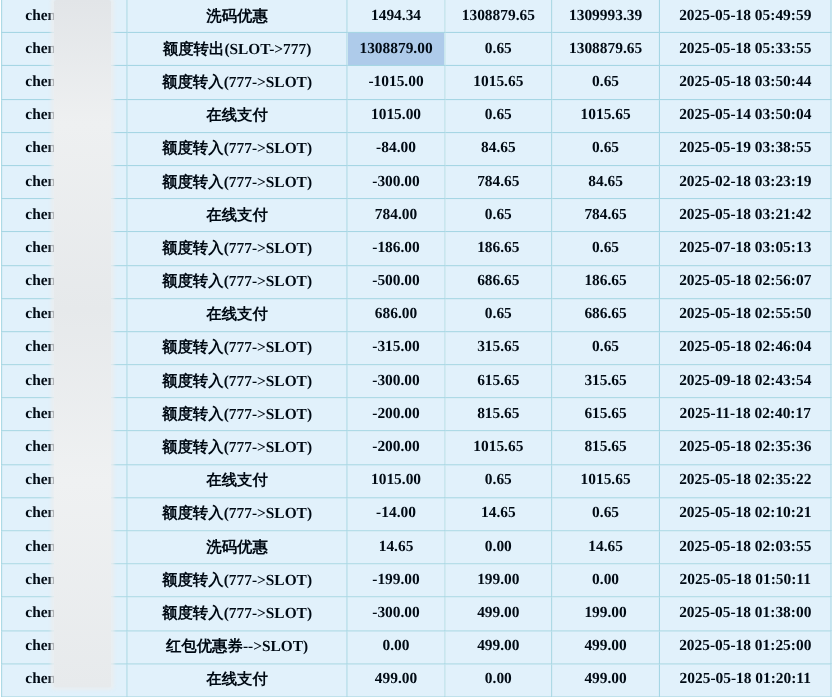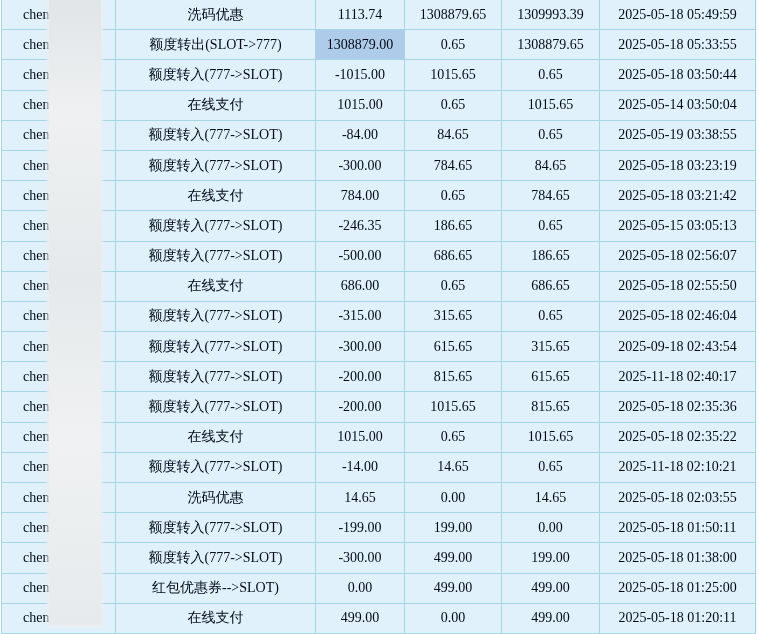--- a/index.html
+++ b/index.html
@@ -17,20 +17,21 @@
   }
   .viewport{
     position:relative;width:758px;height:634px;overflow:hidden;
   }
   table.tx-table{
     border-collapse:collapse;
     table-layout:fixed;
     position:absolute;
     left:1px;top:-1px;
     width:755px;
+    font-weight:bold;
   }
   table.tx-table td{
     border:1px solid var(--border-color);
     background:var(--cell-bg);
     height:29.2px;
     padding:0 2px;
     font-size:14px;
     color:var(--text-color);
     text-align:center;
     vertical-align:middle;
@@ -67,21 +68,21 @@
       <col style="width:200px">
       <col style="width:89px">
       <col style="width:97px">
       <col style="width:98px">
       <col style="width:156px">
     </colgroup>
     <tbody>
         <tr>
       <td class="cell-username">chen</td>
       <td class="cell-type">洗码优惠</td>
-      <td class="cell-amount">1113.74</td>
+      <td class="cell-amount">1494.34</td>
       <td class="cell-before">1308879.65</td>
       <td class="cell-after">1309993.39</td>
       <td class="cell-time">2025-05-18 05:49:59</td>
     </tr>
         <tr>
       <td class="cell-username">chen</td>
       <td class="cell-type">额度转出(SLOT-&gt;777)</td>
       <td class="cell-amount hl">1308879.00</td>
       <td class="cell-before">0.65</td>
       <td class="cell-after">1308879.65</td>
@@ -110,37 +111,37 @@
       <td class="cell-before">84.65</td>
       <td class="cell-after">0.65</td>
       <td class="cell-time">2025-05-19 03:38:55</td>
     </tr>
         <tr>
       <td class="cell-username">chen</td>
       <td class="cell-type">额度转入(777-&gt;SLOT)</td>
       <td class="cell-amount">-300.00</td>
       <td class="cell-before">784.65</td>
       <td class="cell-after">84.65</td>
-      <td class="cell-time">2025-05-18 03:23:19</td>
+      <td class="cell-time">2025-02-18 03:23:19</td>
     </tr>
         <tr>
       <td class="cell-username">chen</td>
       <td class="cell-type">在线支付</td>
       <td class="cell-amount">784.00</td>
       <td class="cell-before">0.65</td>
       <td class="cell-after">784.65</td>
       <td class="cell-time">2025-05-18 03:21:42</td>
     </tr>
         <tr>
       <td class="cell-username">chen</td>
       <td class="cell-type">额度转入(777-&gt;SLOT)</td>
-      <td class="cell-amount">-246.35</td>
+      <td class="cell-amount">-186.00</td>
       <td class="cell-before">186.65</td>
       <td class="cell-after">0.65</td>
-      <td class="cell-time">2025-05-15 03:05:13</td>
+      <td class="cell-time">2025-07-18 03:05:13</td>
     </tr>
         <tr>
       <td class="cell-username">chen</td>
       <td class="cell-type">额度转入(777-&gt;SLOT)</td>
       <td class="cell-amount">-500.00</td>
       <td class="cell-before">686.65</td>
       <td class="cell-after">186.65</td>
       <td class="cell-time">2025-05-18 02:56:07</td>
     </tr>
         <tr>
@@ -190,21 +191,21 @@
       <td class="cell-before">0.65</td>
       <td class="cell-after">1015.65</td>
       <td class="cell-time">2025-05-18 02:35:22</td>
     </tr>
         <tr>
       <td class="cell-username">chen</td>
       <td class="cell-type">额度转入(777-&gt;SLOT)</td>
       <td class="cell-amount">-14.00</td>
       <td class="cell-before">14.65</td>
       <td class="cell-after">0.65</td>
-      <td class="cell-time">2025-11-18 02:10:21</td>
+      <td class="cell-time">2025-05-18 02:10:21</td>
     </tr>
         <tr>
       <td class="cell-username">chen</td>
       <td class="cell-type">洗码优惠</td>
       <td class="cell-amount">14.65</td>
       <td class="cell-before">0.00</td>
       <td class="cell-after">14.65</td>
       <td class="cell-time">2025-05-18 02:03:55</td>
     </tr>
         <tr>

